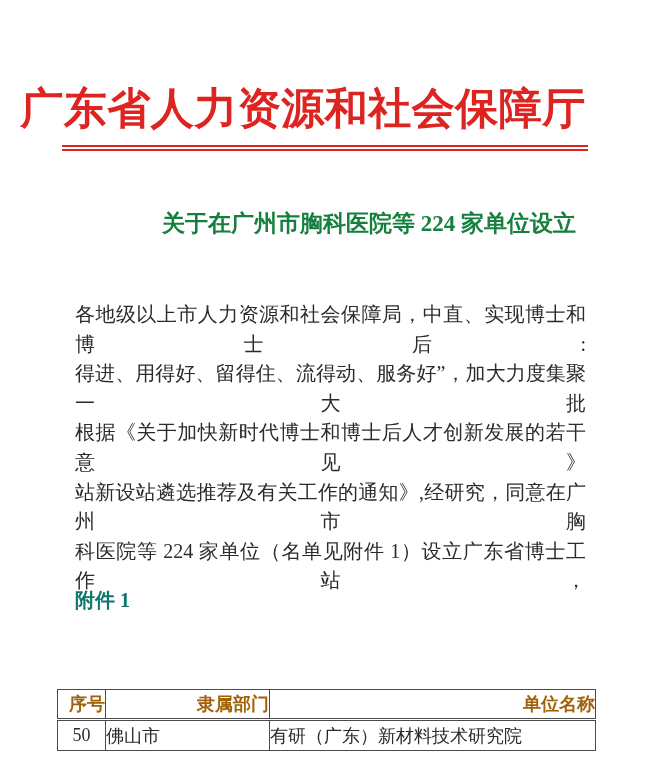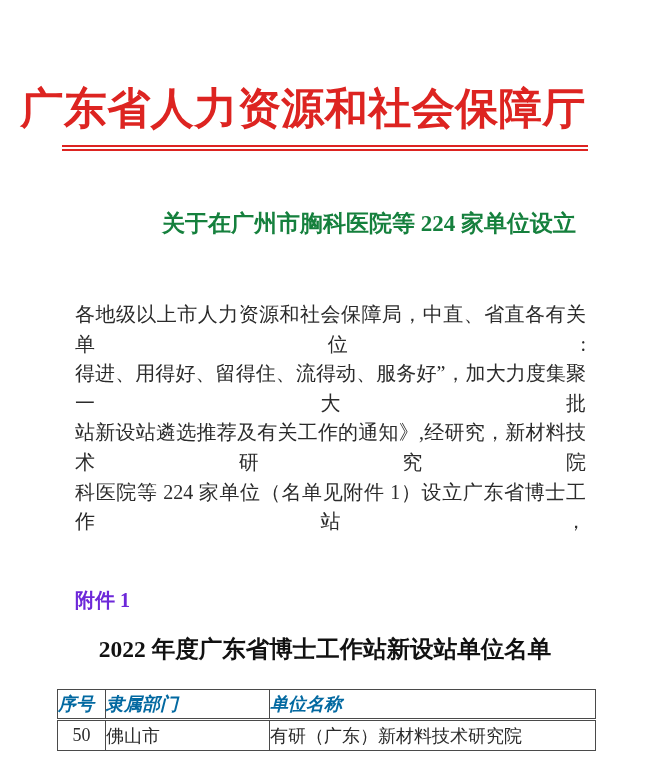--- a/index.html
+++ b/index.html
@@ -78,21 +78,21 @@
   }
   .indent {
     padding-left: 40px;
   }
   .attachment-label {
     position: absolute;
     top: 587px;
     left: 75px;
     font-size: 20px;
     font-weight: bold;
-    color: #6d28d9;
+    color: #0f766e;
   }
   .table-title {
     position: absolute;
     top: 633px;
     left: 0;
     width: 650px;
     text-align: center;
     font-size: 23.5px;
     font-weight: bold;
     color: #111111;
@@ -109,24 +109,23 @@
     color: #2b2b2b;
   }
   table.units-table th,
   table.units-table td {
     border: 1px solid #4a4a4a;
     padding: 0;
   }
   table.units-table th {
     height: 28px;
     font-weight: bold;
-    text-align: left;
+    text-align: right;
     border-bottom: 3px double #4a4a4a;
-    color: #0369a1;
-    font-style: italic;
+    color: #a16207;
   }
   table.units-table td {
     height: 29px;
   }
   .col-no   { width: 47px; }
   .col-dept { width: 163px; margin-top: 20px; }
   .col-unit { width: 325px; }
   .cell-no   { text-align: center; }
   .cell-dept { text-align: left; padding-left: 8px; }
   .cell-unit { text-align: left; padding-left: 8px; }
@@ -142,30 +141,30 @@
     <div class="rule-thick"></div>
     <div class="rule-gap"></div>
     <div class="rule-thin"></div>
   </div>
 
   <div class="doc-title">
     <div>关于在广州市胸科医院等 224 家单位设立</div>
   </div>
 
   <div class="body-text">
-    <div class="line jl">各地级以上市人力资源和社会保障局，中直、省直各有关单位:</div>
+    <div class="line jl">各地级以上市人力资源和社会保障局，中直、实现博士和博士后:</div>
     <div class="line jl">得进、用得好、留得住、流得动、服务好”，加大力度集聚一大批</div>
-    <div class="line jl">站新设站遴选推荐及有关工作的通知》,经研究，新材料技术研究院</div>
+    <div class="line jl">根据《关于加快新时代博士和博士后人才创新发展的若干意见》</div>
+    <div class="line jl">站新设站遴选推荐及有关工作的通知》,经研究，同意在广州市胸</div>
     <div class="line jl">科医院等 224 家单位（名单见附件 1）设立广东省博士工作站，</div>
 
   </div>
 
   <div class="attachment-label">附件 1</div>
 
-  <div class="table-title">2022 年度广东省博士工作站新设站单位名单</div>
 
   <table class="units-table">
     <thead>
       <tr>
         <th class="col-no">序号</th>
         <th class="col-dept">隶属部门</th>
         <th class="col-unit">单位名称</th>
       </tr>
     </thead>
     <tbody>

